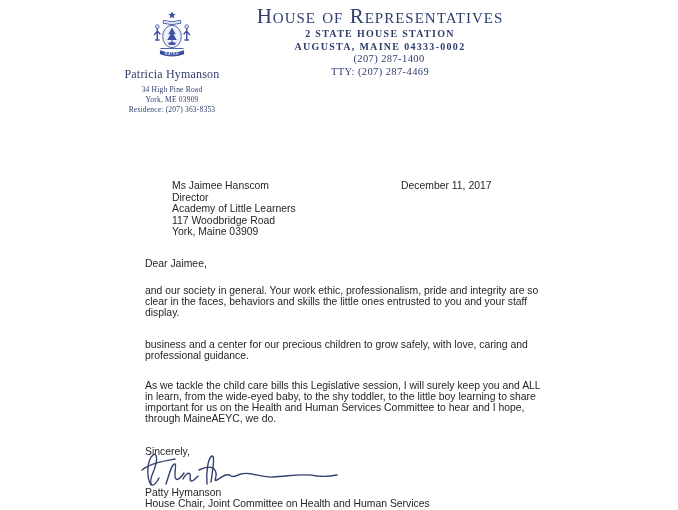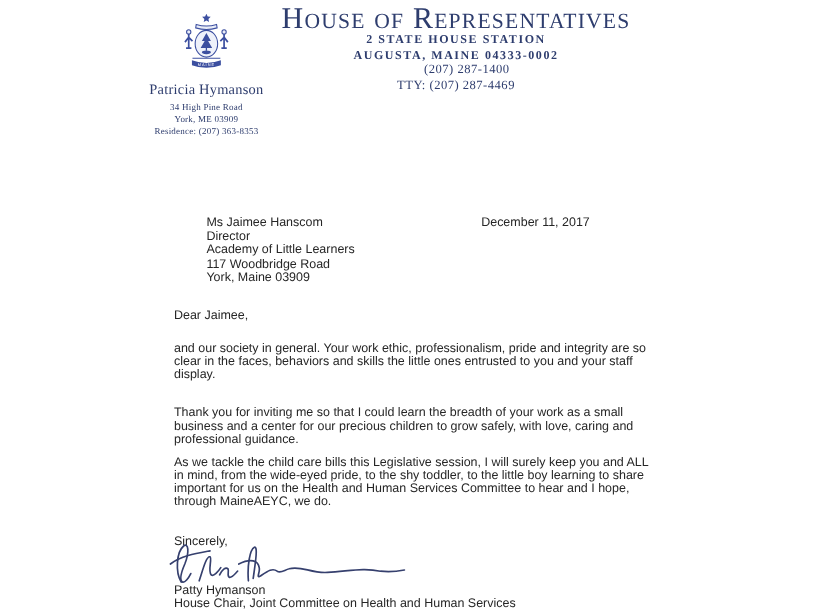--- a/index.html
+++ b/index.html
@@ -16,21 +16,21 @@
   .seal-wrap { line-height:0; }
   .rep-name { font-size:12px; font-weight:normal; margin-top:5px; letter-spacing:0.2px; }
   .rep-line { font-size:7.5px; line-height:10px; letter-spacing:0.2px; }
   .rep-lines { margin-top:3px; }
 
   .office-block {
     position:absolute; left:228px; top:4px; width:304px; text-align:center;
     color:#2e3d6e; font-family:"Liberation Serif", serif;
   }
   .office-title {
-    font-variant:small-caps; font-size:25px; letter-spacing:1px; line-height:24px;
+    font-variant:small-caps; font-size:21px; letter-spacing:1px; line-height:24px;
     white-space:nowrap;
   }
   .office-line {
     font-size:10px; font-weight:bold; letter-spacing:1.3px; line-height:12.5px;
     white-space:nowrap;
   }
   .office-phone {
     font-size:10.5px; letter-spacing:0.4px; line-height:12.5px; white-space:nowrap;
   }
   .office-phone.shift { transform:translateX(9px); }
@@ -117,28 +117,27 @@
 
     <div class="salutation">Dear Jaimee,</div>
 
     <div class="para para1">
       <div class="b-line">and our society in general. Your work ethic, professionalism, pride and integrity are so</div>
       <div class="b-line">clear in the faces, behaviors and skills the little ones entrusted to you and your staff</div>
       <div class="b-line">display.</div>
     </div>
 
     <div class="para para2">
-      <div class="b-line">Thank you for inviting me so that I could learn the breadth of your work as a small</div>
       <div class="b-line">business and a center for our precious children to grow safely, with love, caring and</div>
       <div class="b-line">professional guidance.</div>
     </div>
 
     <div class="para para3">
       <div class="b-line">As we tackle the child care bills this Legislative session, I will surely keep you and ALL</div>
-      <div class="b-line">in mind, from the wide-eyed pride, to the shy toddler, to the little boy learning to share</div>
+      <div class="b-line">in learn, from the wide-eyed baby, to the shy toddler, to the little boy learning to share</div>
       <div class="b-line">important for us on the Health and Human Services Committee to hear and I hope,</div>
       <div class="b-line">through MaineAEYC, we do.</div>
     </div>
 
     <div class="closing">Sincerely,</div>
 
     <div class="signature-wrap">
       <svg width="210" height="42" viewBox="0 0 210 42" aria-hidden="true">
         <g stroke="#36406e" stroke-width="1.4" fill="none" stroke-linecap="round">
           <path d="M12 37 C7 29 8 12 14 7 C18 4 19 12 15 22 C12 29 10 35 13 37 C15 38 18 34 20 30"></path>

